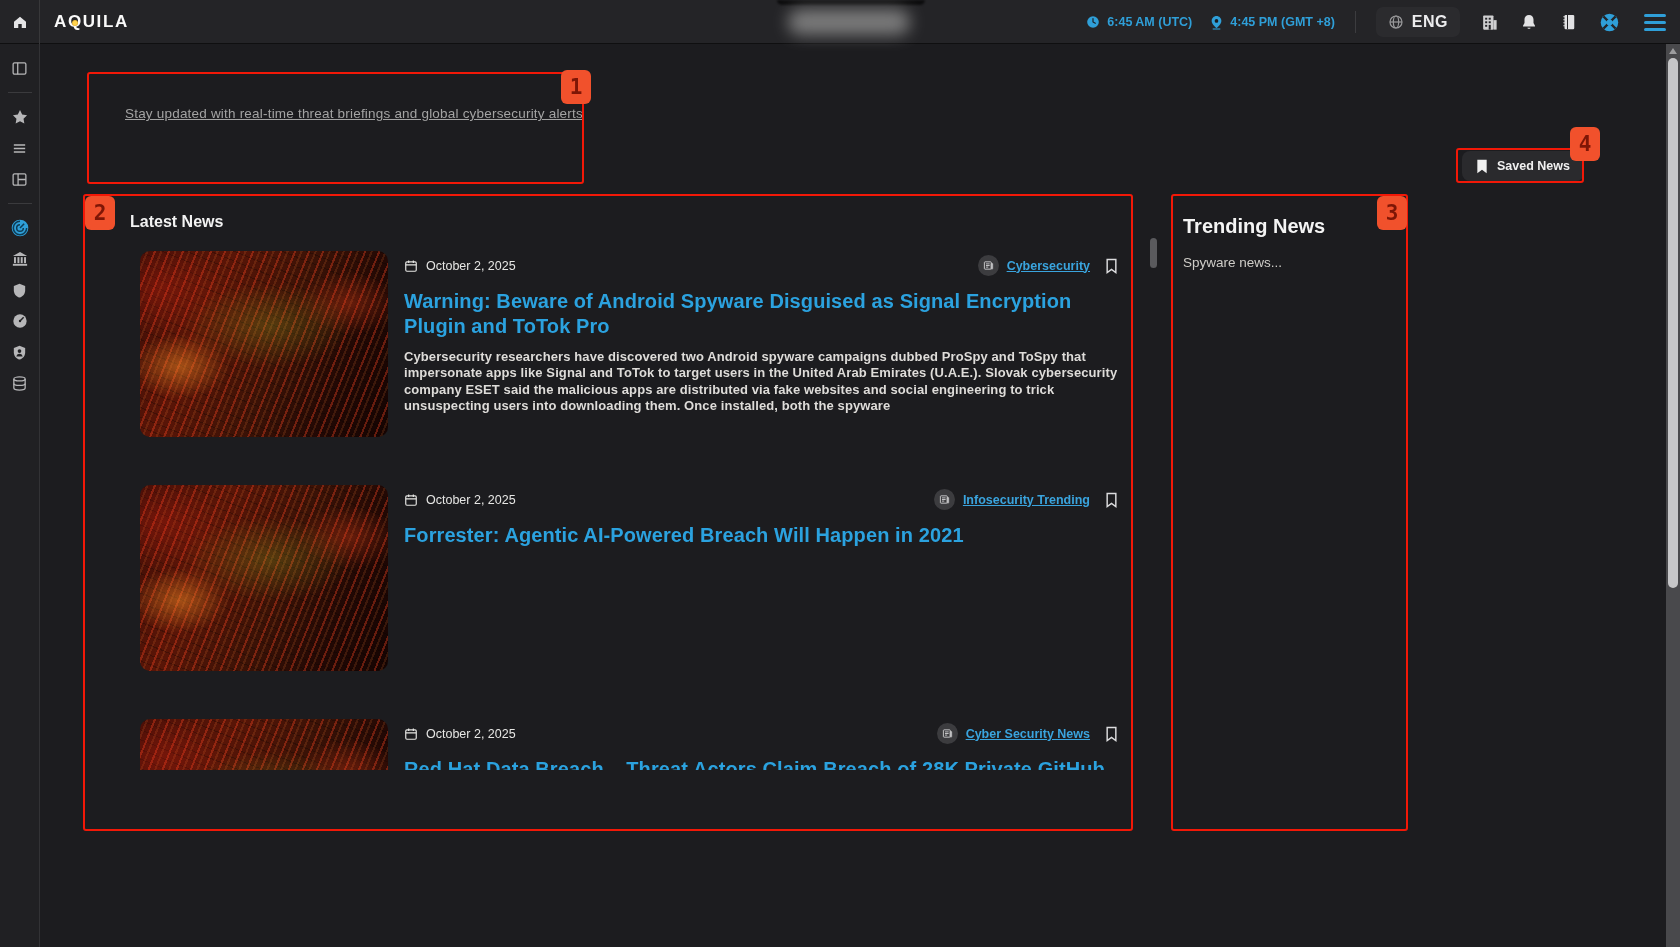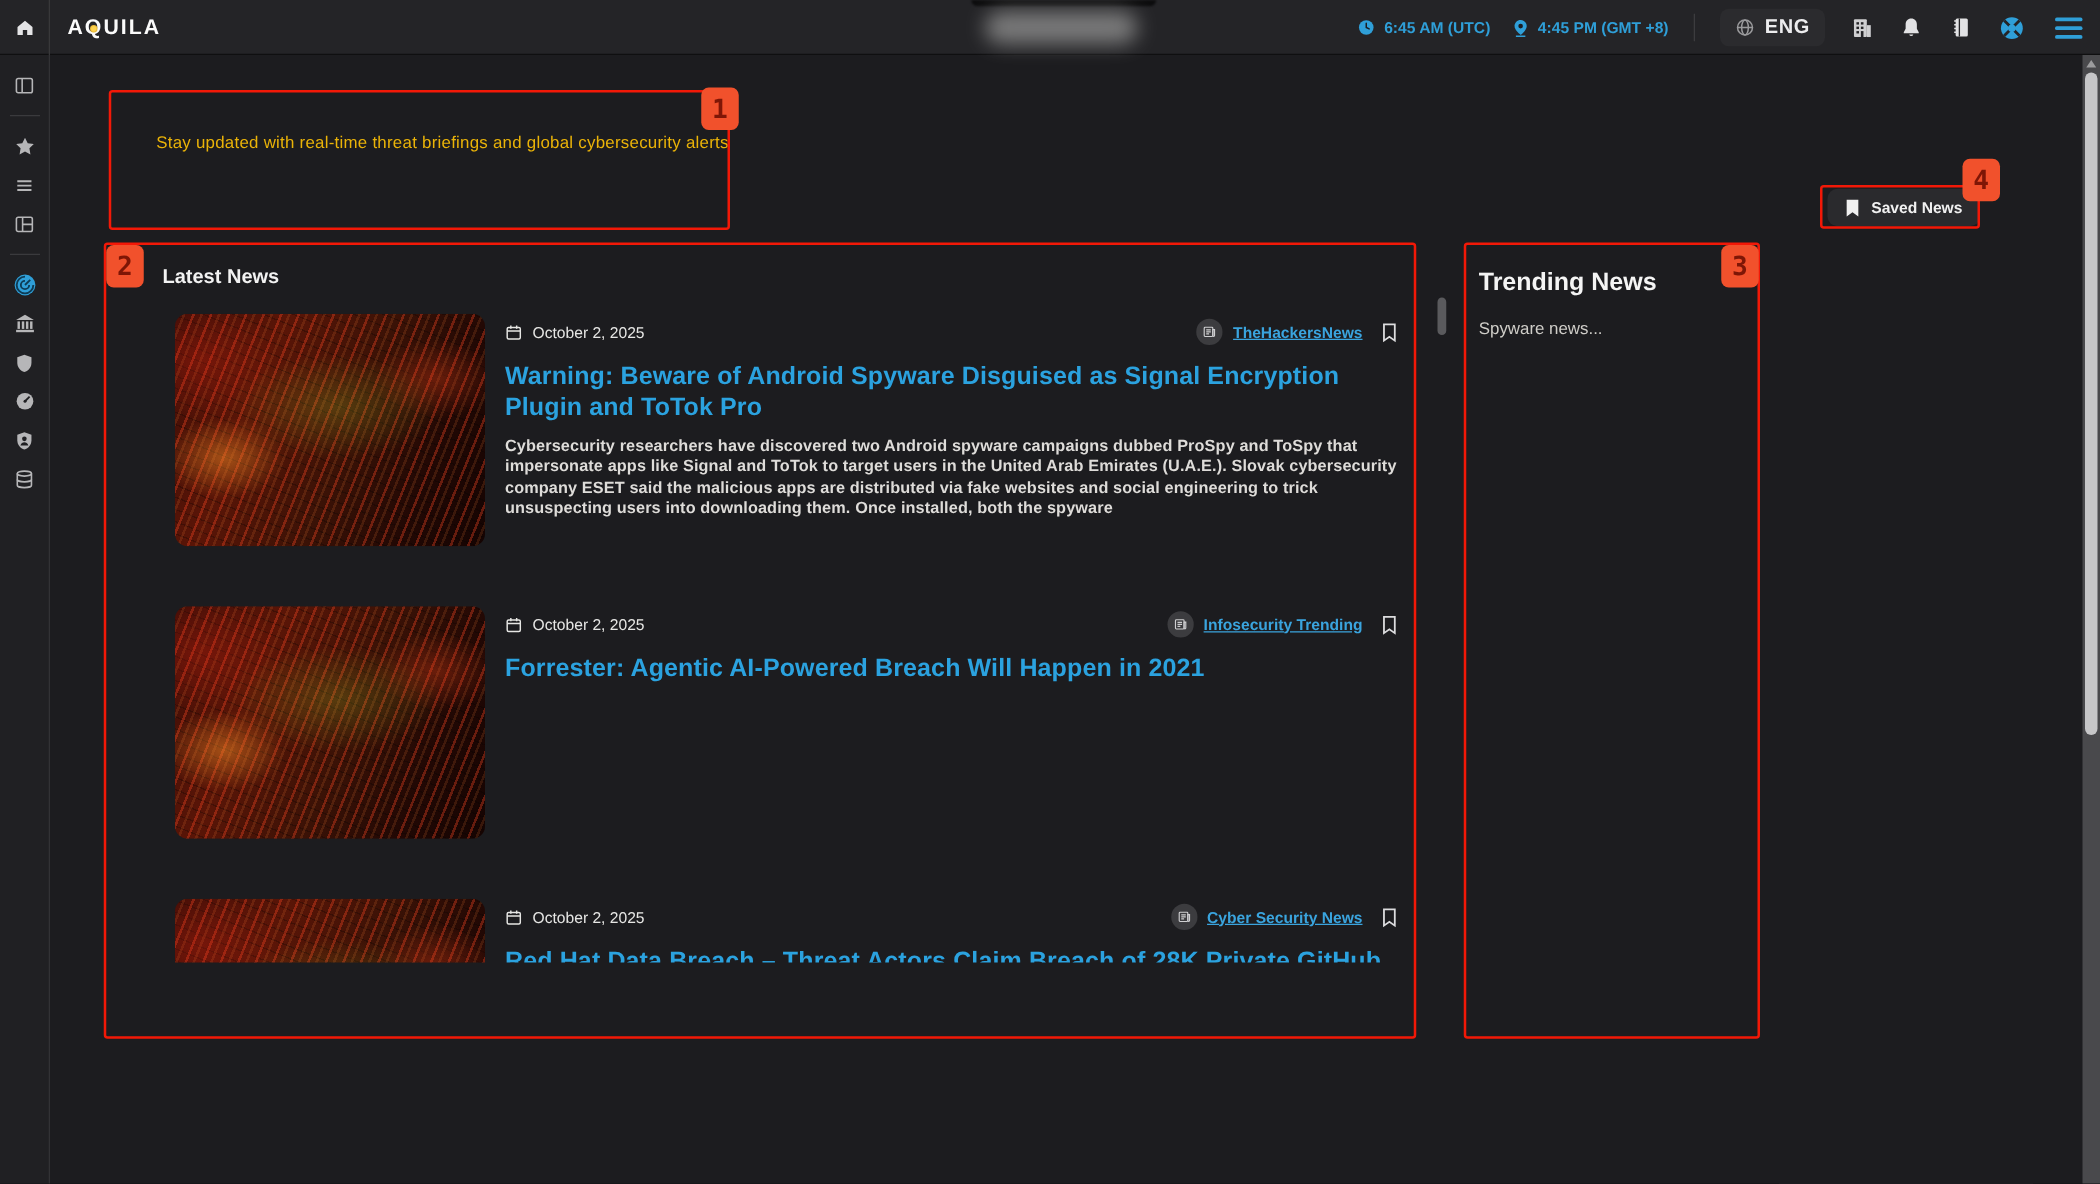--- a/index.html
+++ b/index.html
@@ -26,21 +26,21 @@
   .tb-icon{display:flex;align-items:center;justify-content:center;width:22px;height:22px;color:#d6d6d8;cursor:pointer;}
   .hamburger{display:flex;flex-direction:column;gap:4px;margin-left:6px;cursor:pointer;}
   .hamburger i{display:block;width:22px;height:3px;border-radius:2px;background:#2f9fd8;}
   
   .sidebar{position:absolute;left:0;top:44px;width:40px;height:903px;background:#202023;border-right:1px solid #323235;display:flex;flex-direction:column;align-items:center;padding-top:14px;gap:11px;z-index:4;}
   .sb-icon{width:20px;height:20px;display:flex;align-items:center;justify-content:center;color:#b6b6b8;cursor:pointer;}
   .sb-icon.active{color:#2f9fd8;}
   .sb-sep{width:24px;height:1px;background:#3a3a3d;margin:3px 0;}
   
   .page-title{position:absolute;left:125px;top:74px;font-size:22px;font-weight:800;color:#f4f4f4;letter-spacing:.2px;}
-  .page-subtitle{position:absolute;left:125px;top:106px;font-size:13.5px;color:#eab308;letter-spacing:.2px;}
+  .page-subtitle{position:absolute;left:125px;top:106px;font-size:13.5px;color:#a3a3a3;letter-spacing:.2px;text-decoration:underline;}
   .search-box{position:absolute;left:125px;top:150px;width:296px;height:32px;background:#202023;border:1px solid #55555"
     ;border:1px solid #525255;border-radius:7px;display:flex;align-items:center;padding:0 11px;gap:9px;}
   .search-box input{flex:1;background:transparent;border:none;outline:none;color:#d8d8d8;font-size:13px;font-family:inherit;}
   .search-box input::placeholder{color:#8d8d90;}
   /* ---------- Saved news ---------- */
   .saved-btn{position:absolute;left:1462px;top:151px;height:30px;padding:0 14px;background:#2a2a2d;border-radius:8px;display:flex;align-items:center;gap:9px;color:#f0f0f0;font-size:12.5px;font-weight:700;cursor:pointer;white-space:nowrap;}
   /* ---------- Latest news ---------- */
   .latest-heading{position:absolute;left:130px;top:200px;font-size:16px;font-weight:800;color:#f2f2f2;}
   .cards-clip{position:absolute;left:140px;top:251px;width:978px;height:519px;overflow:hidden;display:flex;flex-direction:column;gap:48px;}
   .card{display:flex;gap:16px;flex:none;}
@@ -308,21 +308,21 @@
           </div>
           <div class="meta-spacer"></div>
           <div class="source-group">
             <span class="source-badge">
                 <svg width="11" height="11" viewBox="0 0 24 24" fill="none" stroke="currentColor" stroke-width="2">
                   <rect x="3" y="4" width="15" height="16" rx="1.5"></rect>
                   <path d="M18 8h3v10.5a1.5 1.5 0 0 1-3 0z"></path>
                   <path d="M6.5 8.5h8M6.5 12h8M6.5 15.5h5"></path>
                 </svg>
               </span>
-            <span class="source-link">TheHackersNews</span>
+            <span class="source-link">Cybersecurity</span>
           </div>
           <span class="bm-icon">
               <svg width="13" height="16" viewBox="0 0 18 22" fill="none" stroke="currentColor" stroke-width="2">
                 <path d="M3 2h12v18l-6-4.2L3 20z"></path>
               </svg>
             </span>
         </div>
         <div class="card-title">Warning: Beware of Android Spyware Disguised as Signal Encryption Plugin and ToTok Pro</div>
         <div class="card-desc">Cybersecurity researchers have discovered two Android spyware campaigns dubbed ProSpy and ToSpy that impersonate apps like Signal and ToTok to target users in the United Arab Emirates (U.A.E.). Slovak cybersecurity company ESET said the malicious apps are distributed via fake websites and social engineering to trick unsuspecting users into downloading them. Once installed, both the spyware</div>
       </div>

